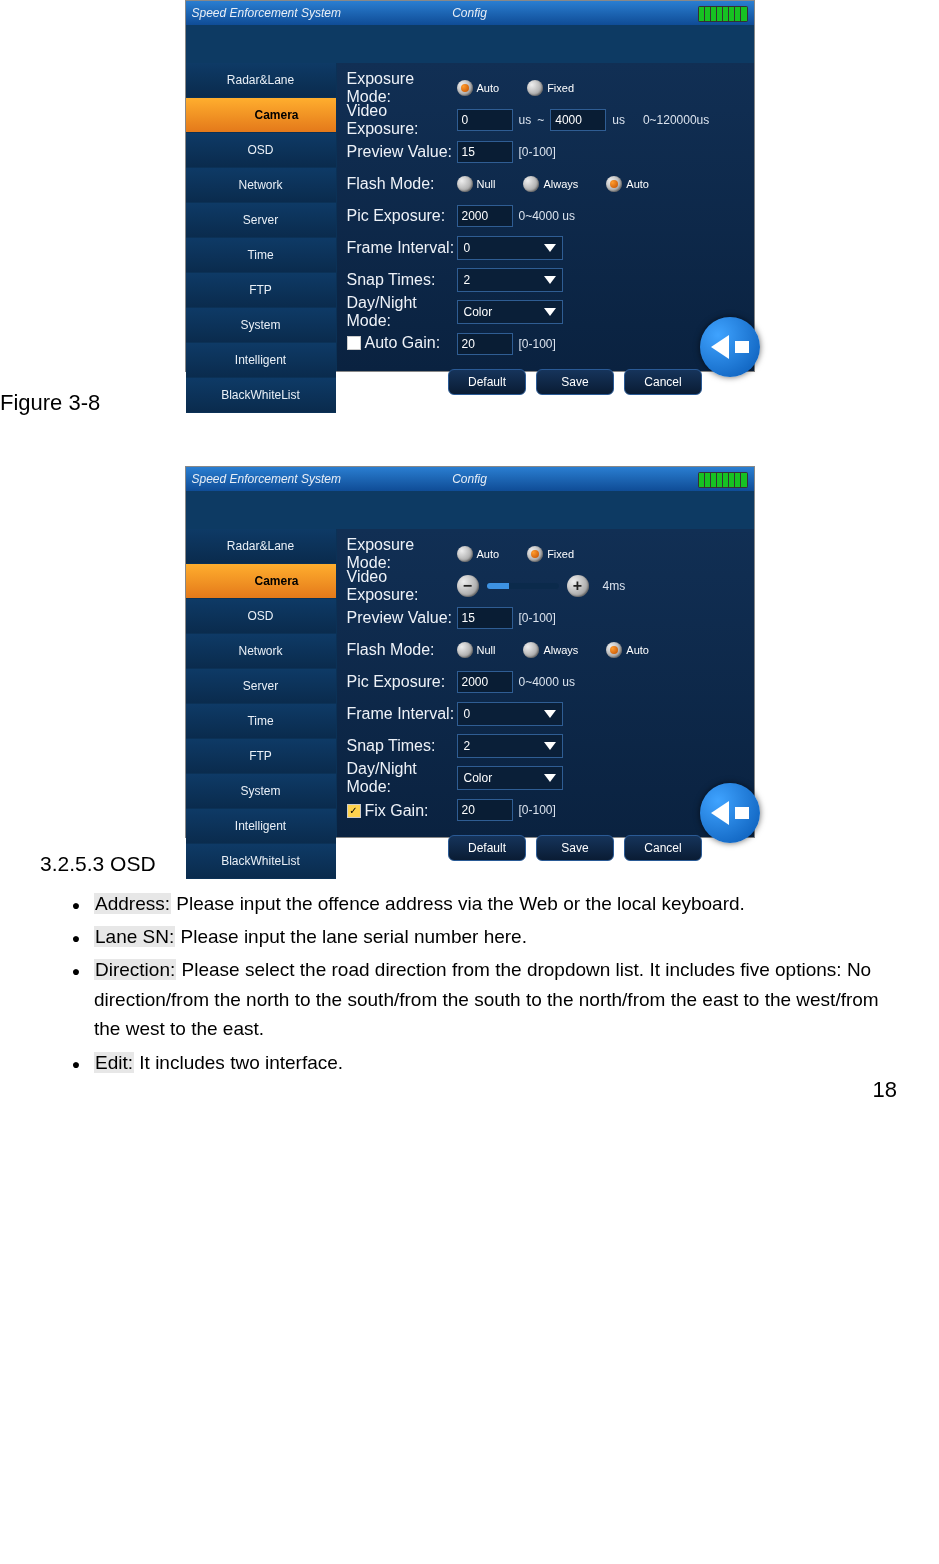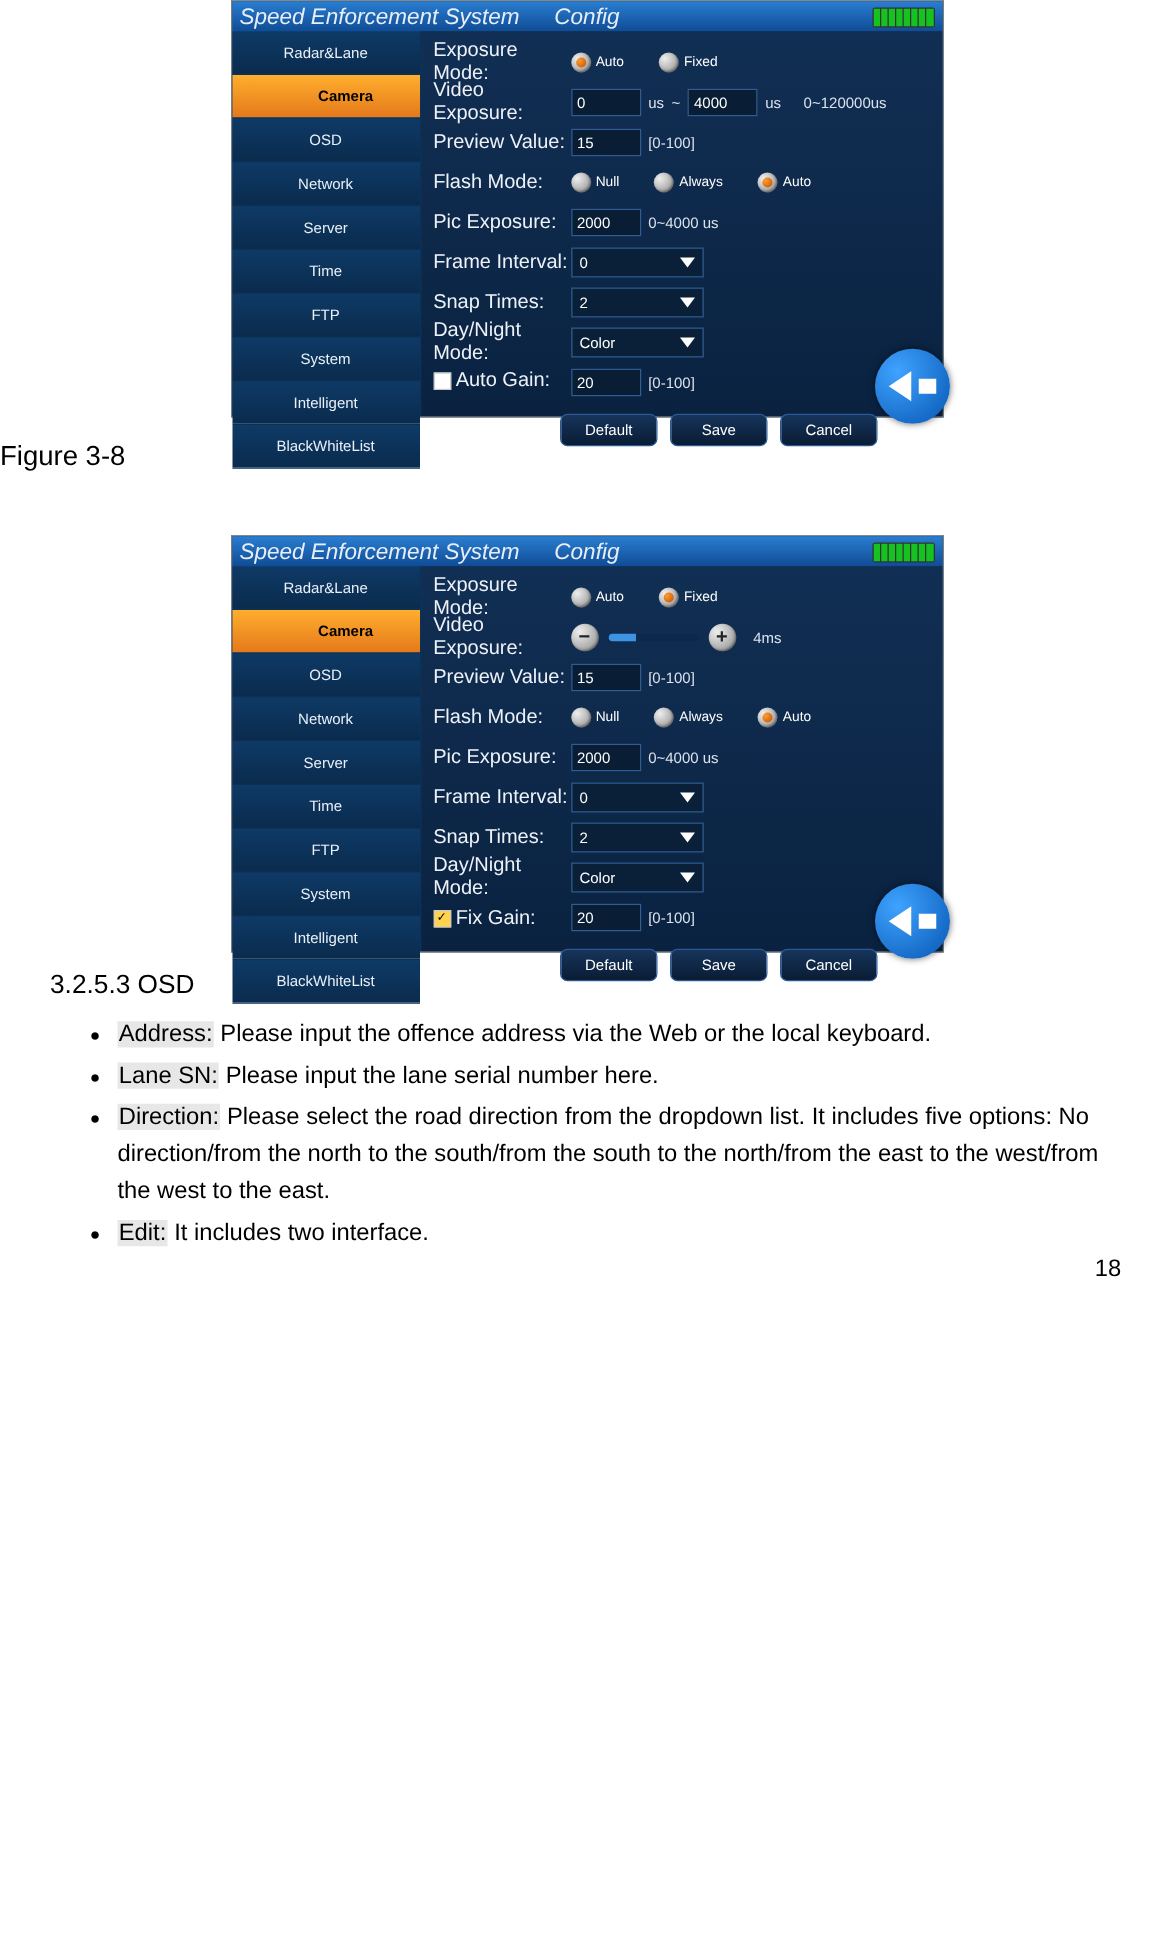--- a/index.html
+++ b/index.html
@@ -23,34 +23,34 @@
     font-size: 11px;
     color: #fff;
     position: relative;
   }
   .ui-titlebar {
     display: flex;
     align-items: center;
     height: 24px;
     background: linear-gradient(to bottom, #2a7ed1, #0f4c96);
     font-style: italic;
-    font-size: 18px;
+    font-size: 12px;
     color: #e8eef6;
     position: relative;
   }
   .ui-titlebar .ttl-left { padding-left: 6px; flex: 0 0 auto; }
   .ui-titlebar .ttl-center { position:absolute; left:50%; transform:translateX(-50%);}
   .ui-titlebar .battery {
     position:absolute; right:6px; top:5px; width:48px; height:14px;
     display:flex; gap:1px; padding:1px; background:#333; border-radius:2px;
   }
   .ui-titlebar .battery span {
     flex:1; background:#16c222;
   }
-  .ui-body { display:flex; height: 308px; }
+  .ui-body { display:flex; height: 308px; margin-top: 38px; }
   .sidebar {
     width: 150px;
     background: linear-gradient(to bottom, #103e6c, #082744);
     border-right: 1px solid #0b3156;
   }
   .side-item {
     height: 34px;
     display:flex; align-items:center; justify-content:center;
     color:#eaf0f7;
     border-bottom:1px solid #0b3156;
@@ -153,21 +153,21 @@
   }
   .doc h3{ font-size:21px; font-weight:normal; margin:0 0 8px 0;}
   .doc ul{ margin:4px 0 0 0; padding-left: 48px;}
   .doc ul>li{ list-style: disc; padding-left:6px; margin-bottom:4px;
     text-indent:0;
   }
   .doc ul>li::marker{ font-size:14px; content:"\25CF   ";}
   .doc ul ul{ padding-left:28px;}
   .doc ul ul>li::marker{ content:"\2726   "; font-size:14px;}
   .hl{ background:#e7e7e7; padding:0 1px;}
-  .pagenum{ position:absolute; right:42px; bottom:8px; font-size:19px;}
+  .pagenum{ position:absolute; right:42px; bottom:8px; font-size:22px;}
 </style>
 </head>
 <body>
 <div class="page">
 
 <div class="ui-window">
   <div class="ui-titlebar">
     <span class="ttl-left">Speed Enforcement System</span>
     <span class="ttl-center">Config</span>
     <span class="battery">

